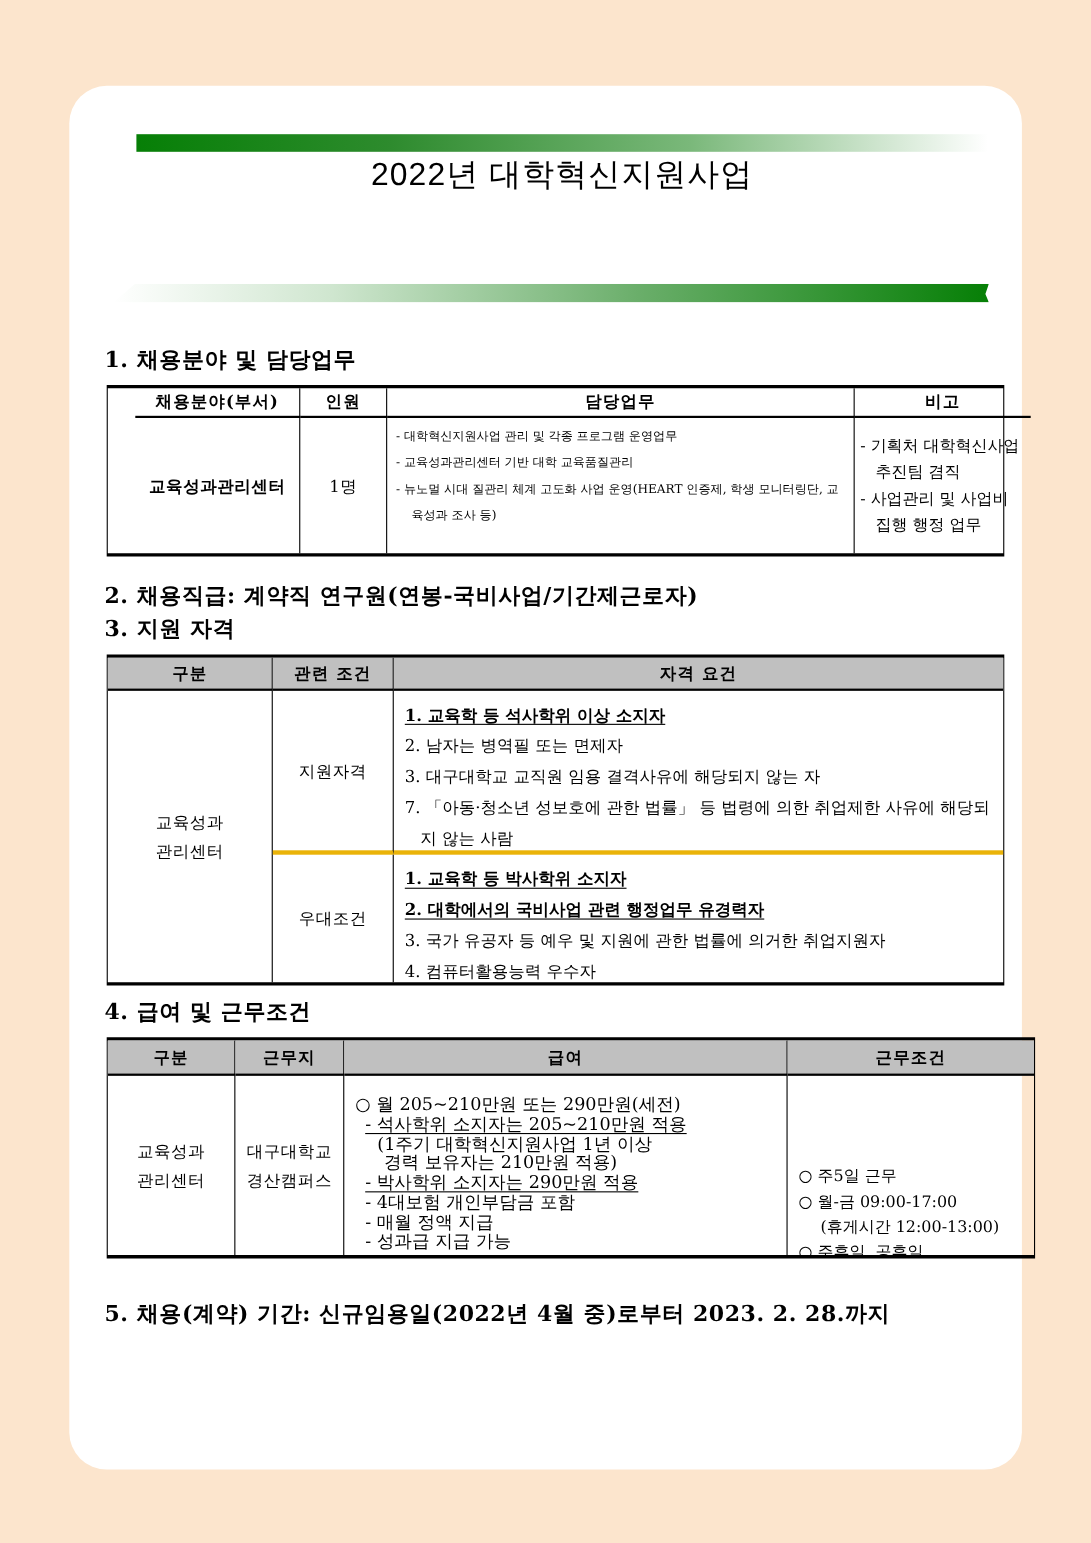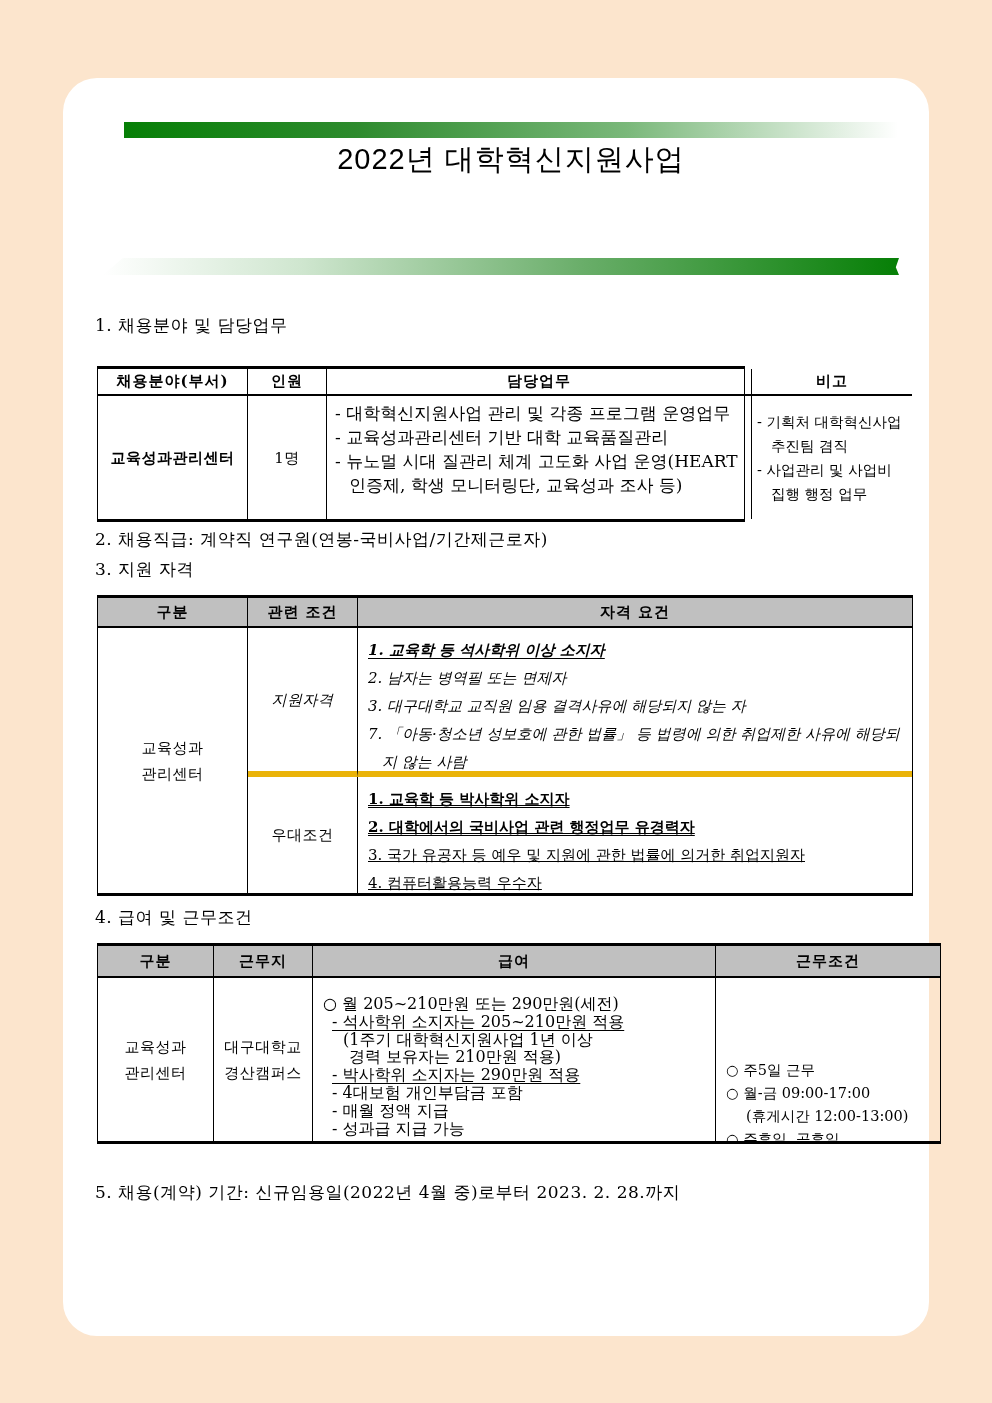--- a/index.html
+++ b/index.html
@@ -30,54 +30,54 @@
     background:linear-gradient(to right,#ffffff 0%,#cfe6cf 25%,#6aae6a 60%,var(--accent) 100%);
     clip-path:polygon(2.5% 0,100% 0,99.6% 55%,100% 100%,0 100%);
   }
   .title-wrap{
     position:absolute;left:61px;top:64px;width:774px;text-align:center;
     font-family:"Liberation Sans","DejaVu Sans",sans-serif;
     font-weight:normal;font-size:29px;letter-spacing:1px;line-height:34px;
   }
   .title-line2{margin-top:22px;}
   .sec{
-    position:absolute;left:32px;font-size:17px;font-weight:normal;letter-spacing:.5px;
+    position:absolute;left:32px;font-size:20px;font-weight:bold;letter-spacing:.5px;
     white-space:nowrap;
   }
   #sec1{top:236px;}
   #sec2{top:450px;}
   #sec3{top:480px;}
   #sec4{top:828px;}
   #sec5{top:1103px;}
   
   .tbl{
     position:absolute;display:grid;
     border-top:3px solid #000;border-bottom:3px solid #000;
     border-left:1px solid #000;border-right:1px solid #000;
     font-size:15px;
   }
-  #t1{left:34px;top:288px;width:648px;grid-template-columns:150px 79px 425px 160px;grid-template-rows:27px 123px;}
+  #t1{left:34px;top:272px;width:816px;grid-template-columns:150px 79px 425px 160px;grid-template-rows:27px 123px;padding-left:25px;}
   #t2{left:34px;top:517px;width:816px;grid-template-columns:150px 110px 554px;grid-template-rows:30px 149px 116px;}
   #t3{left:34px;top:865px;width:844px;grid-template-columns:116px 99px 403px 224px;grid-template-rows:32px 163px;}
   .cell{overflow:hidden;}
   .br{border-right:1px solid #000;}
-  .bb{border-bottom:6px solid #eab308;font-style:italic;}
+  .bb{border-bottom:4px solid #eab308;}
   .bb2{border-bottom:2px solid #000;}
   .hd{
     display:flex;align-items:center;justify-content:center;
     font-weight:bold;letter-spacing:1px;
   }
   .hd-gray{background:var(--hdr-gray);}
   .center-cell{
     display:flex;flex-direction:column;align-items:center;justify-content:center;
     text-align:center;white-space:pre-line;line-height:26px;letter-spacing:.5px;
   }
   .bold{font-weight:bold;}
   
-  .duty-cell{padding:5px 8px 0 8px;font-size:17px;line-height:24px;}
+  .duty-cell{padding:5px 8px 0 8px;font-size:11px;line-height:24px;}
   .note-cell{display:flex;flex-direction:column;justify-content:center;padding:0 5px;font-size:14.5px;line-height:24px;}
   .hang{padding-left:14px;text-indent:-14px;}
   .qual-cell{padding:8px 10px 0 10px;font-size:15px;line-height:28px;}
   .qual-cell .hang{padding-left:14px;text-indent:-14px;}
   .salary-cell{padding:17px 6px 0 10px;font-size:16px;line-height:17.8px;}
   .cond-cell{display:flex;flex-direction:column;justify-content:flex-start;padding:38px 4px 0 10px;font-size:14.5px;line-height:23px;margin-top:43px;}
   .b{font-weight:bold;}
   .u{text-decoration:underline;text-underline-offset:3px;}
   .ind1{padding-left:9px;}
   .ind2{padding-left:20px;}
@@ -134,21 +134,21 @@
     <div class="cell center-cell br bb" style="grid-column:2;grid-row:2;">지원자격</div>
     <div class="cell qual-cell bb" style="grid-column:3;grid-row:2;">
 
     <div class="item hang b u">1. 교육학 등 석사학위 이상 소지자</div>
         <div class="item hang">2. 남자는 병역필 또는 면제자</div>
         <div class="item hang">3. 대구대학교 교직원 임용 결격사유에 해당되지 않는 자</div>
         <div class="item hang">7. 「아동·청소년 성보호에 관한 법률」 등 법령에 의한 취업제한 사유에 해당되지 않는 사람</div>
       </div>
 
     <div class="cell center-cell br" style="grid-column:2;grid-row:3;">우대조건</div>
-    <div class="cell qual-cell" style="grid-column:3;grid-row:3;text-decoration:underline;">
+    <div class="cell qual-cell" style="grid-column:3;grid-row:3;">
 
     <div class="item hang b u">1. 교육학 등 박사학위 소지자</div>
         <div class="item hang b u">2. 대학에서의 국비사업 관련 행정업무 유경력자</div>
         <div class="item hang">3. 국가 유공자 등 예우 및 지원에 관한 법률에 의거한 취업지원자</div>
         <div class="item hang">4. 컴퓨터활용능력 우수자</div>
       </div>
   </div>
 
   <div class="sec" id="sec4">4. 급여 및 근무조건</div>
 

